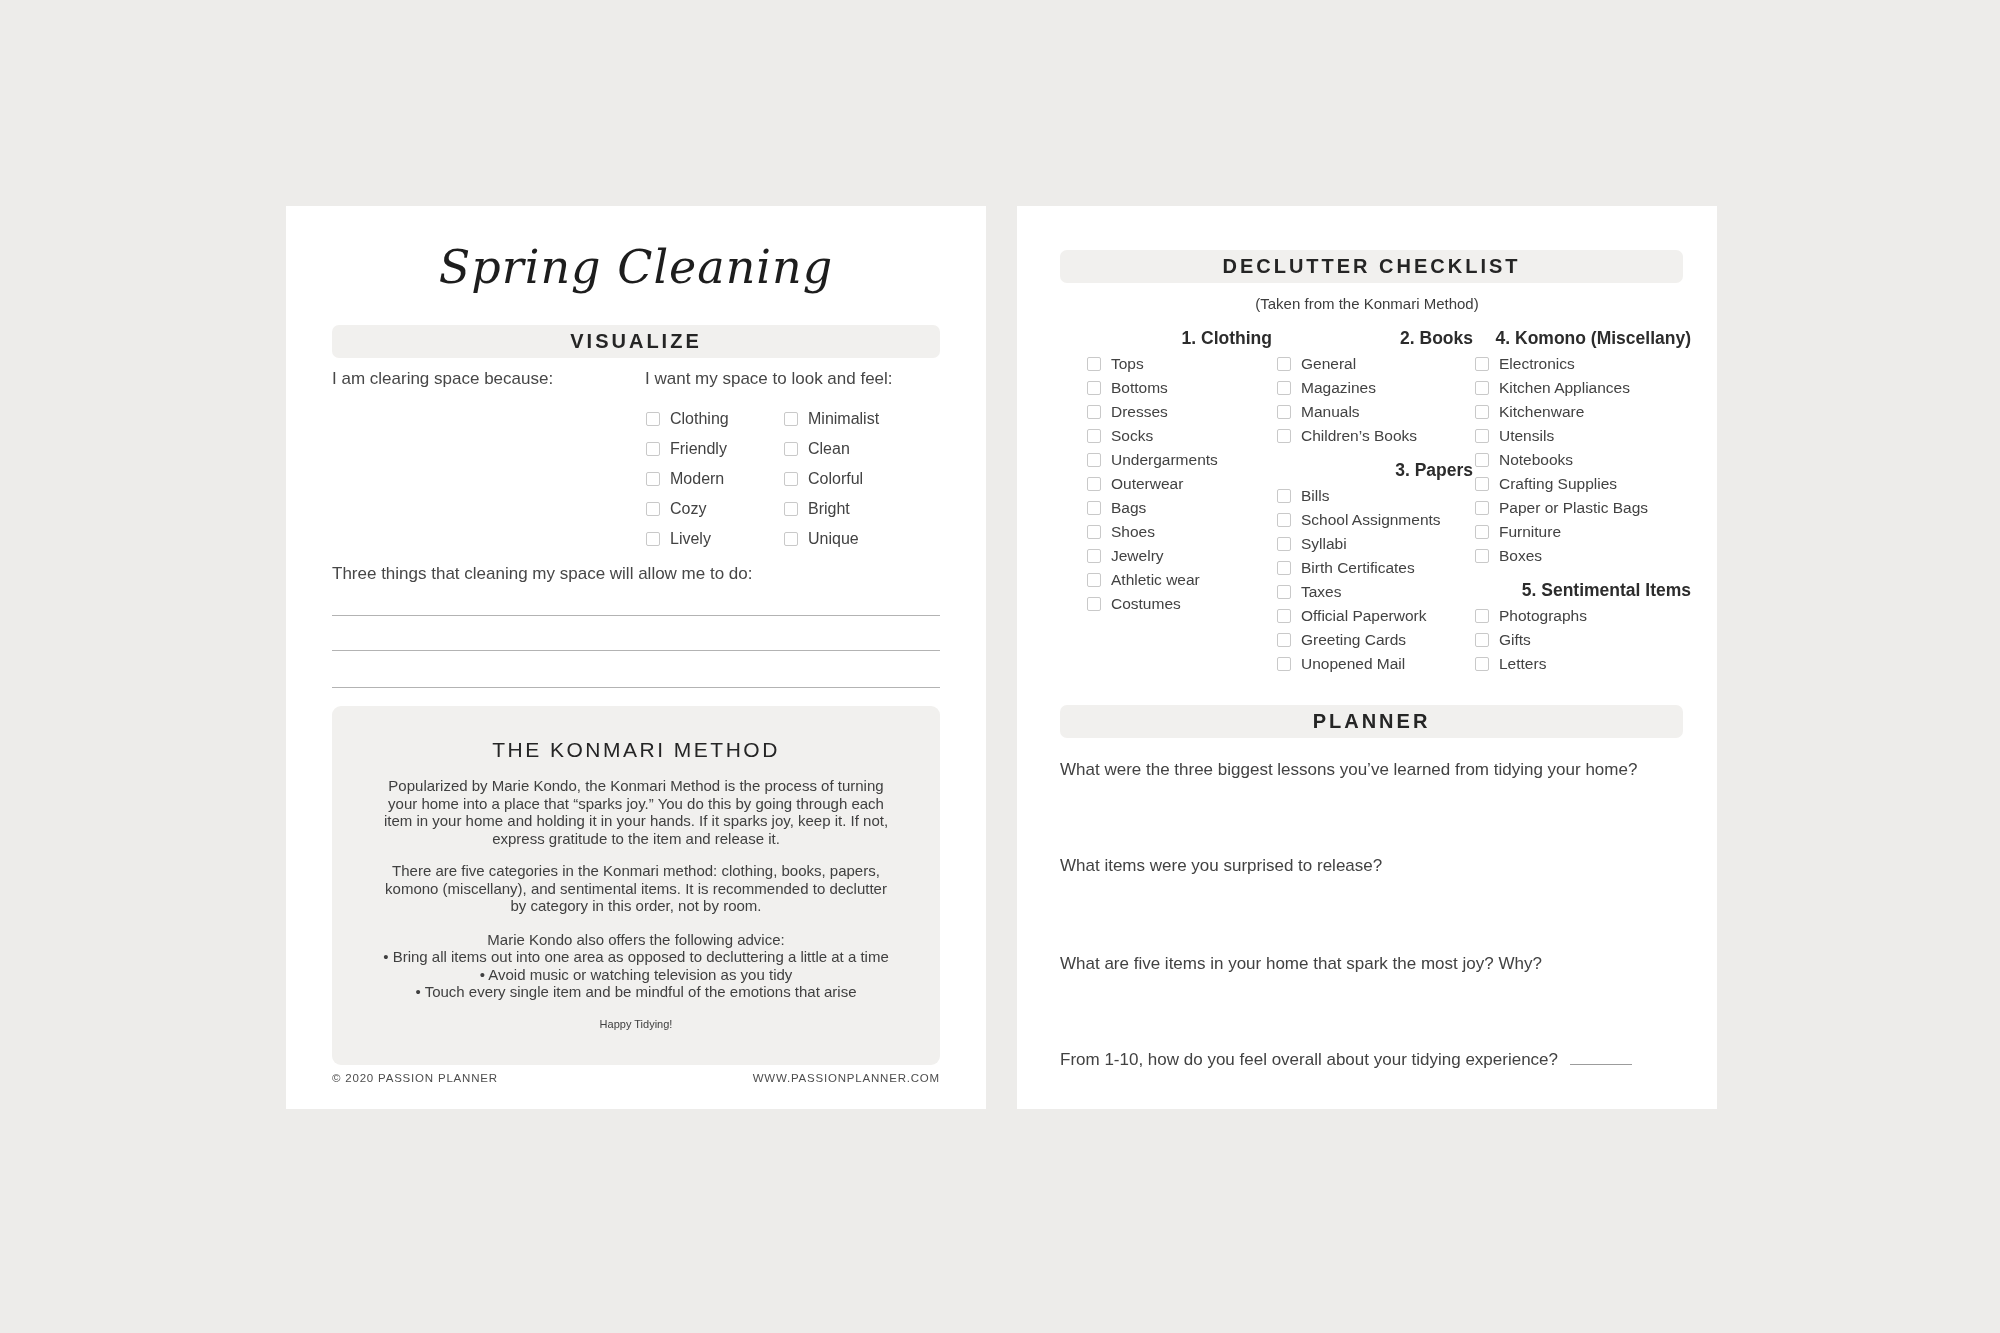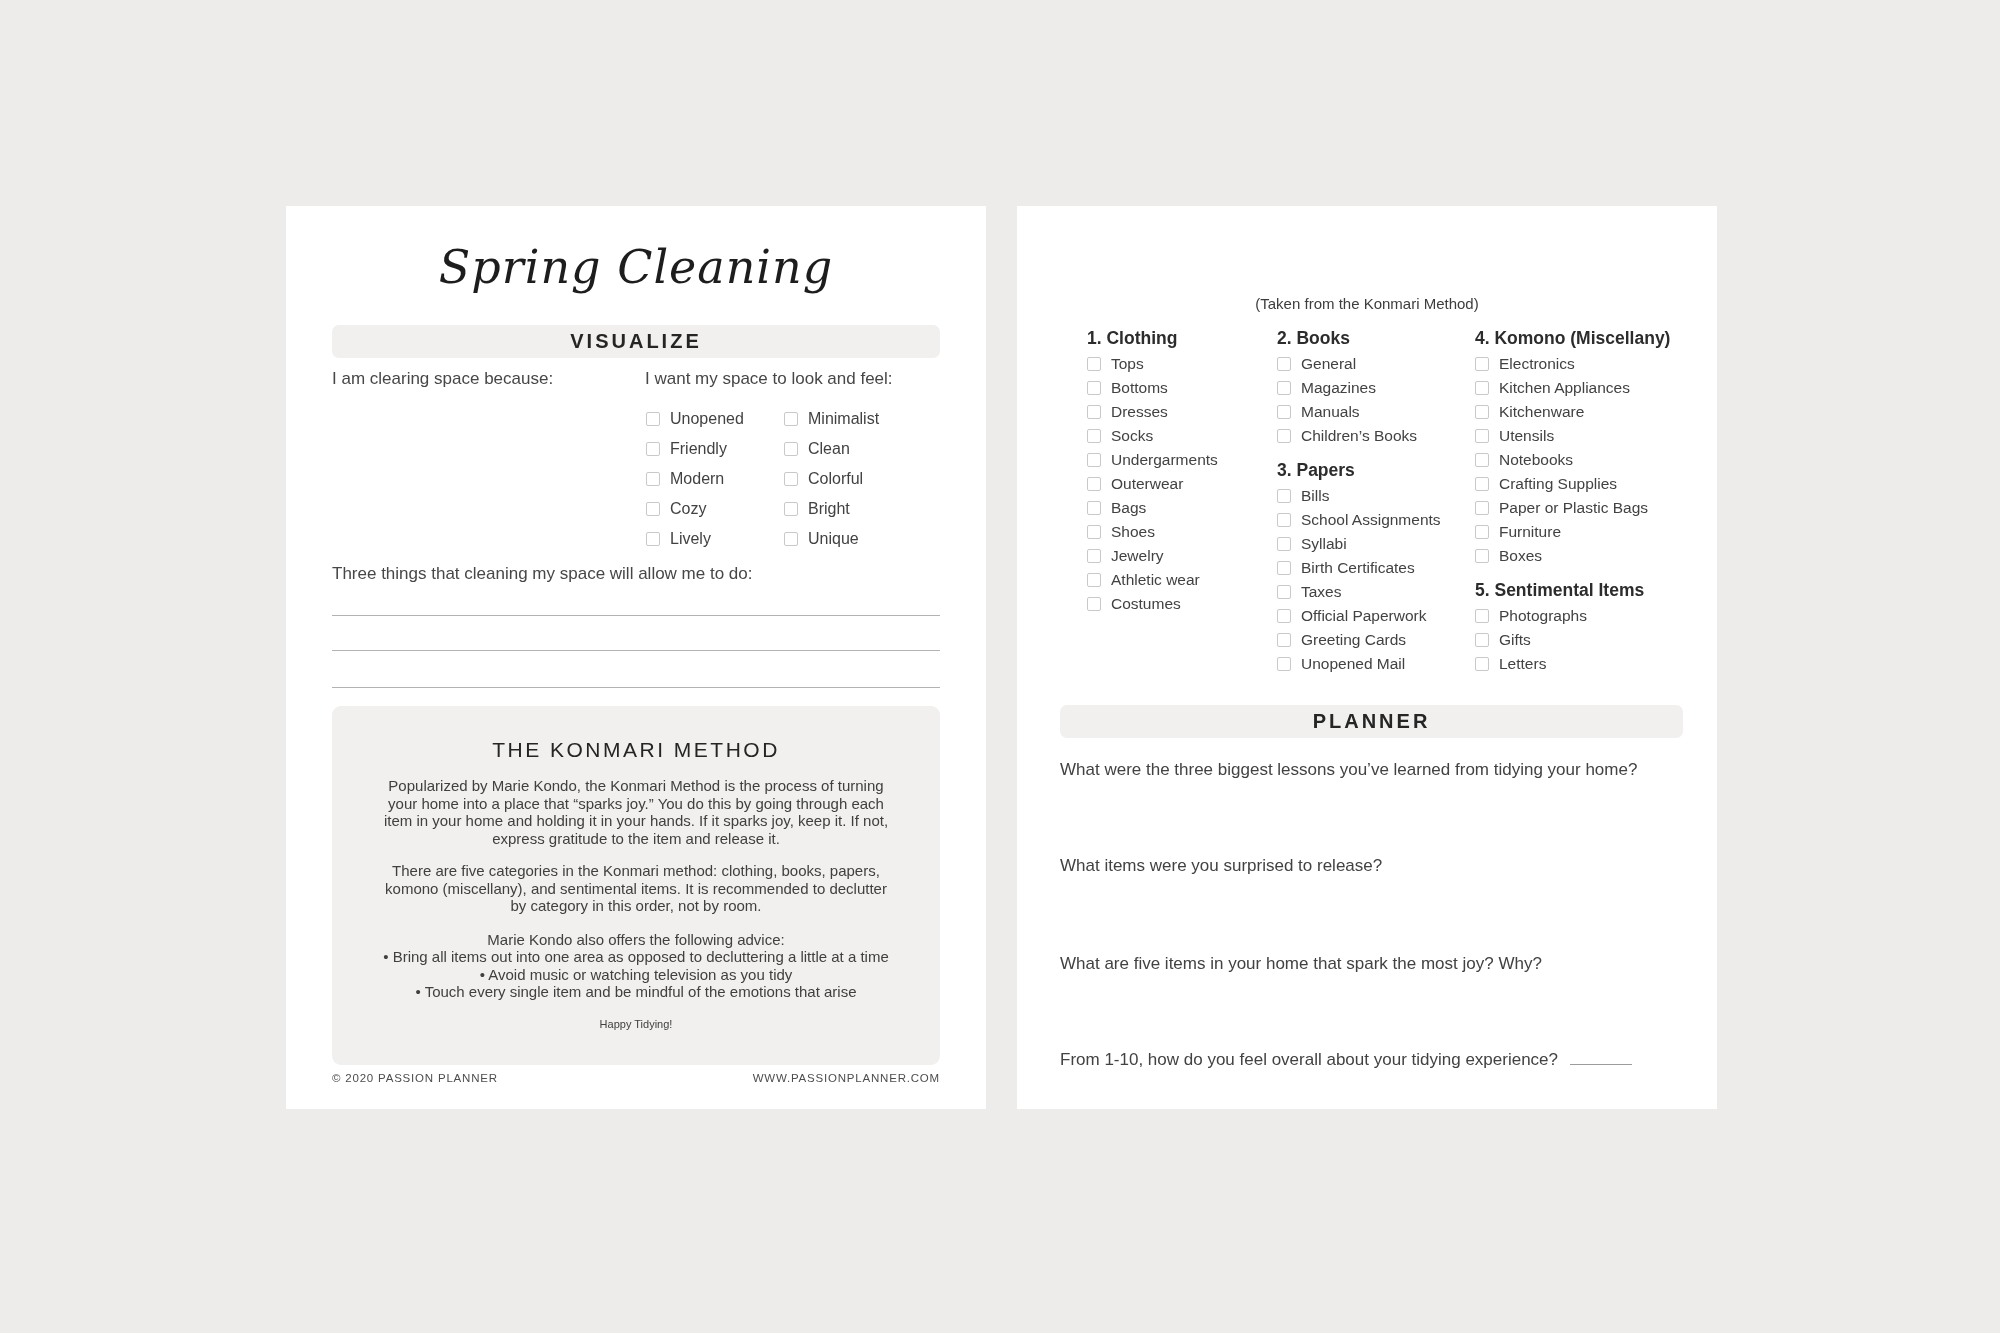--- a/index.html
+++ b/index.html
@@ -83,21 +83,21 @@
     display:flex; justify-content:space-between;
     font-size:11.5px; letter-spacing:0.8px; color:#4d4d4d;gap:28px;
   }
 
   
   .checklist-bar { left:43px; width:623px; top:44px; }
   .subtitle {
     position:absolute; top:89px; left:0; width:100%;
     text-align:center; font-size:15px; color:#3d3d3d;
   }
-  .col { position:absolute; top:120px; }
+  .col { position:absolute; top:120px;text-align:right; }
   .col-1 { left:70px;  width:185px; }
   .col-2 { left:260px; width:196px; }
   .col-3 { left:458px; width:216px; }
   .section-title {
     font-size:17.5px; font-weight:bold; color:#2c2c2c;
     line-height:24px; margin-bottom:2px; white-space:nowrap;
   }
   .section-title.follow { margin-top:10px; }
   .col .check-row { height:24px; }
 
@@ -129,21 +129,21 @@
     </div>
 
     <div class="prompt prompt-because">I am clearing space because:</div>
     <div class="prompt prompt-feel">I want my space to look and feel:</div>
 
     <div class="feel-grid">
       <div class="feel-col feel-col-1">
 
           <div class="check-row">
             <span class="cb"></span>
-            <span class="cb-label">Unopened</span>
+            <span class="cb-label">Clothing</span>
           </div>
 
           <div class="check-row">
             <span class="cb"></span>
             <span class="cb-label">Friendly</span>
           </div>
 
           <div class="check-row">
             <span class="cb"></span>
             <span class="cb-label">Modern</span>
@@ -213,20 +213,23 @@
     </div>
 
     <div class="footer">
       <span>© 2020 PASSION PLANNER</span>
       <span>WWW.PASSIONPLANNER.COM</span>
     </div>
   </section>
 
   <section class="page page-right">
 
+    <div class="bar checklist-bar">
+      <span>DECLUTTER CHECKLIST</span>
+    </div>
     <div class="subtitle">(Taken from the Konmari Method)</div>
 
     <div class="col col-1">
       <div class="section-title">1. Clothing</div>
       <div>
 
           <div class="check-row">
             <span class="cb"></span>
             <span class="cb-label">Tops</span>
           </div>

